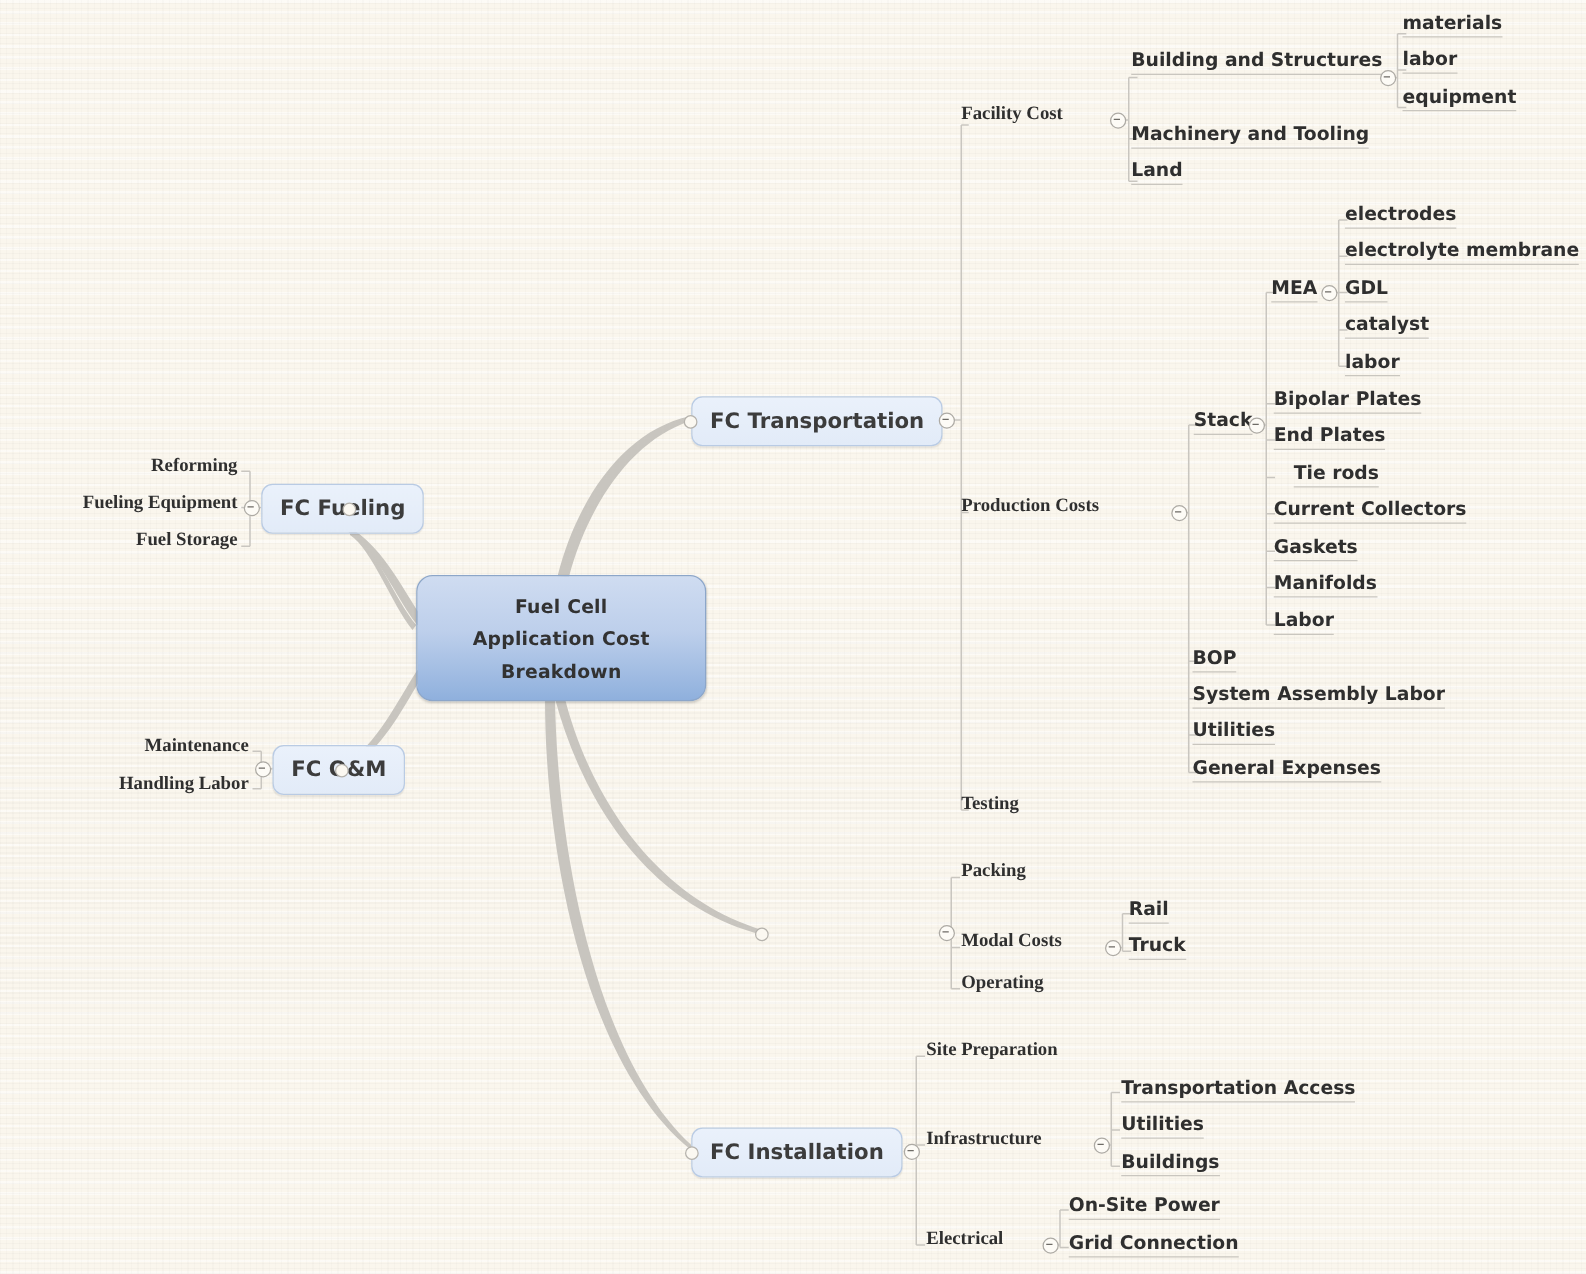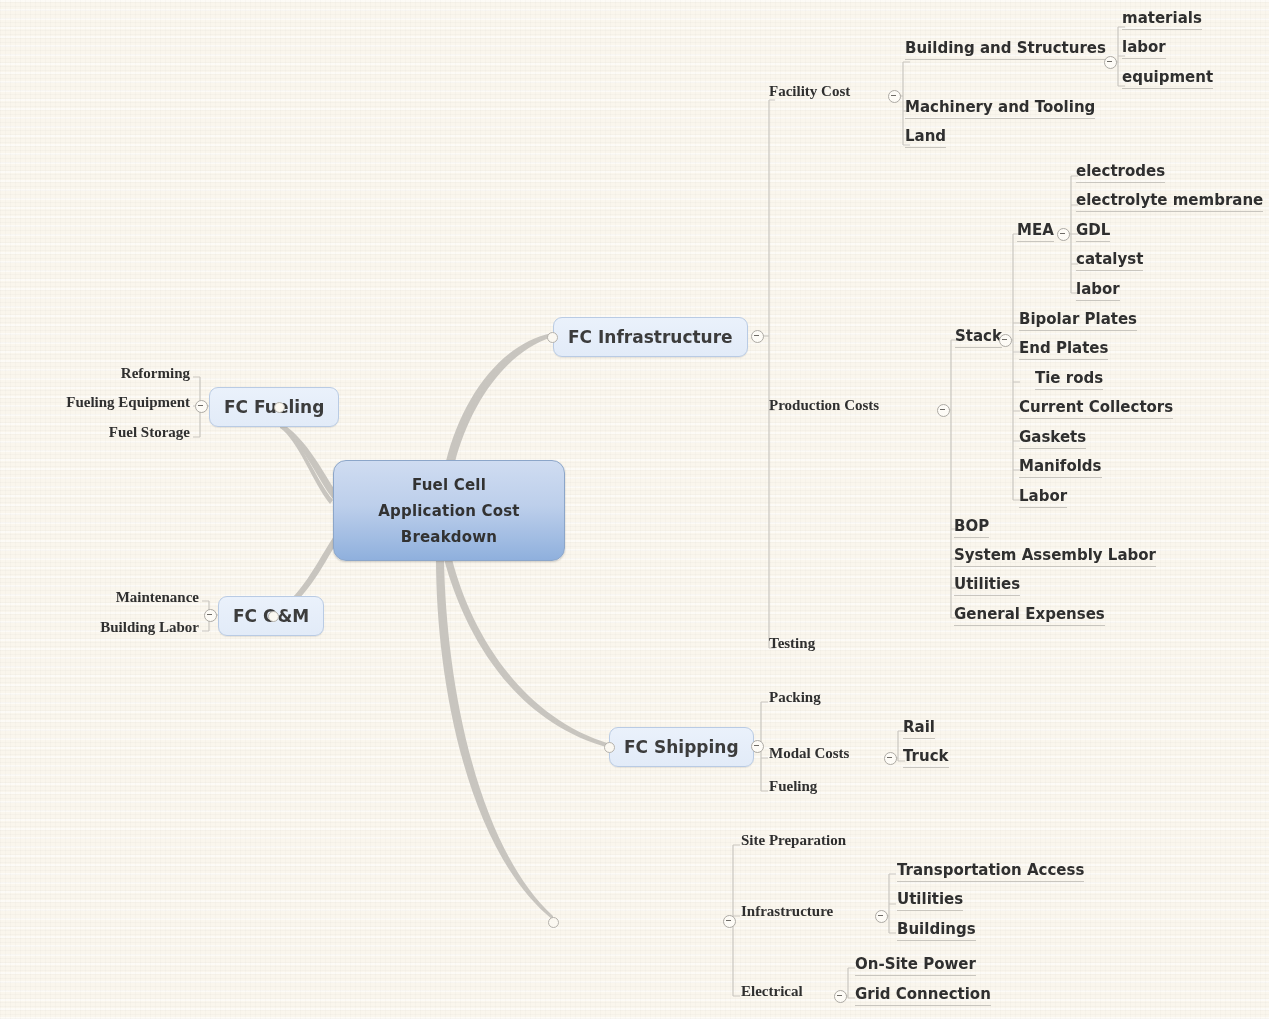--- a/index.html
+++ b/index.html
@@ -164,30 +164,30 @@
 
   <div class="node root">
     <div>
       <div>Fuel Cell</div>
       <div>Application Cost</div>
       <div>Breakdown</div>
     </div>
   </div>
 
   <div class="node branch" style="left:553px;top:317px;">
-    <span>FC Infrastructure</span>
+    <span>FC Transportation</span>
   </div>
   <div class="node branch" style="left:209px;top:387px;">
     <span>FC Fueling</span>
   </div>
   <div class="node branch" style="left:218px;top:596px;">
     <span>FC O&amp;M</span>
   </div>
-  <div class="node branch" style="left:609px;top:727px;">
-    <span>FC Shipping</span>
+  <div class="node branch" style="left:553px;top:902px;">
+    <span>FC Installation</span>
   </div>
 
   <div class="cap" style="left:547px;top:332px;"></div>
   <div class="cap" style="left:274px;top:402px;"></div>
   <div class="cap" style="left:268px;top:611px;"></div>
   <div class="cap" style="left:604px;top:742px;"></div>
   <div class="cap" style="left:548px;top:917px;"></div>
 
   <div class="node topic t17" style="left:769px;top:84px;">
     <span>Facility Cost</span>
@@ -285,31 +285,31 @@
     <span>Fueling Equipment</span>
   </div>
   <div class="node topic t17 ralign" style="left:0px;top:425px;width:190px;">
     <span>Fuel Storage</span>
   </div>
 
   <div class="node topic t17 ralign" style="left:0px;top:590px;width:199px;">
     <span>Maintenance</span>
   </div>
   <div class="node topic t17 ralign" style="left:0px;top:620px;width:199px;">
-    <span>Building Labor</span>
+    <span>Handling Labor</span>
   </div>
 
   <div class="node topic t17" style="left:769px;top:690px;">
     <span>Packing</span>
   </div>
   <div class="node topic t17" style="left:769px;top:746px;">
     <span>Modal Costs</span>
   </div>
   <div class="node topic t17" style="left:769px;top:779px;">
-    <span>Fueling</span>
+    <span>Operating</span>
   </div>
   <div class="node topic t15 u" style="left:903px;top:720px;">
     <span>Rail</span>
   </div>
   <div class="node topic t15 u" style="left:903px;top:749px;">
     <span>Truck</span>
   </div>
 
   <div class="node topic t17" style="left:741px;top:833px;">
     <span>Site Preparation</span>

